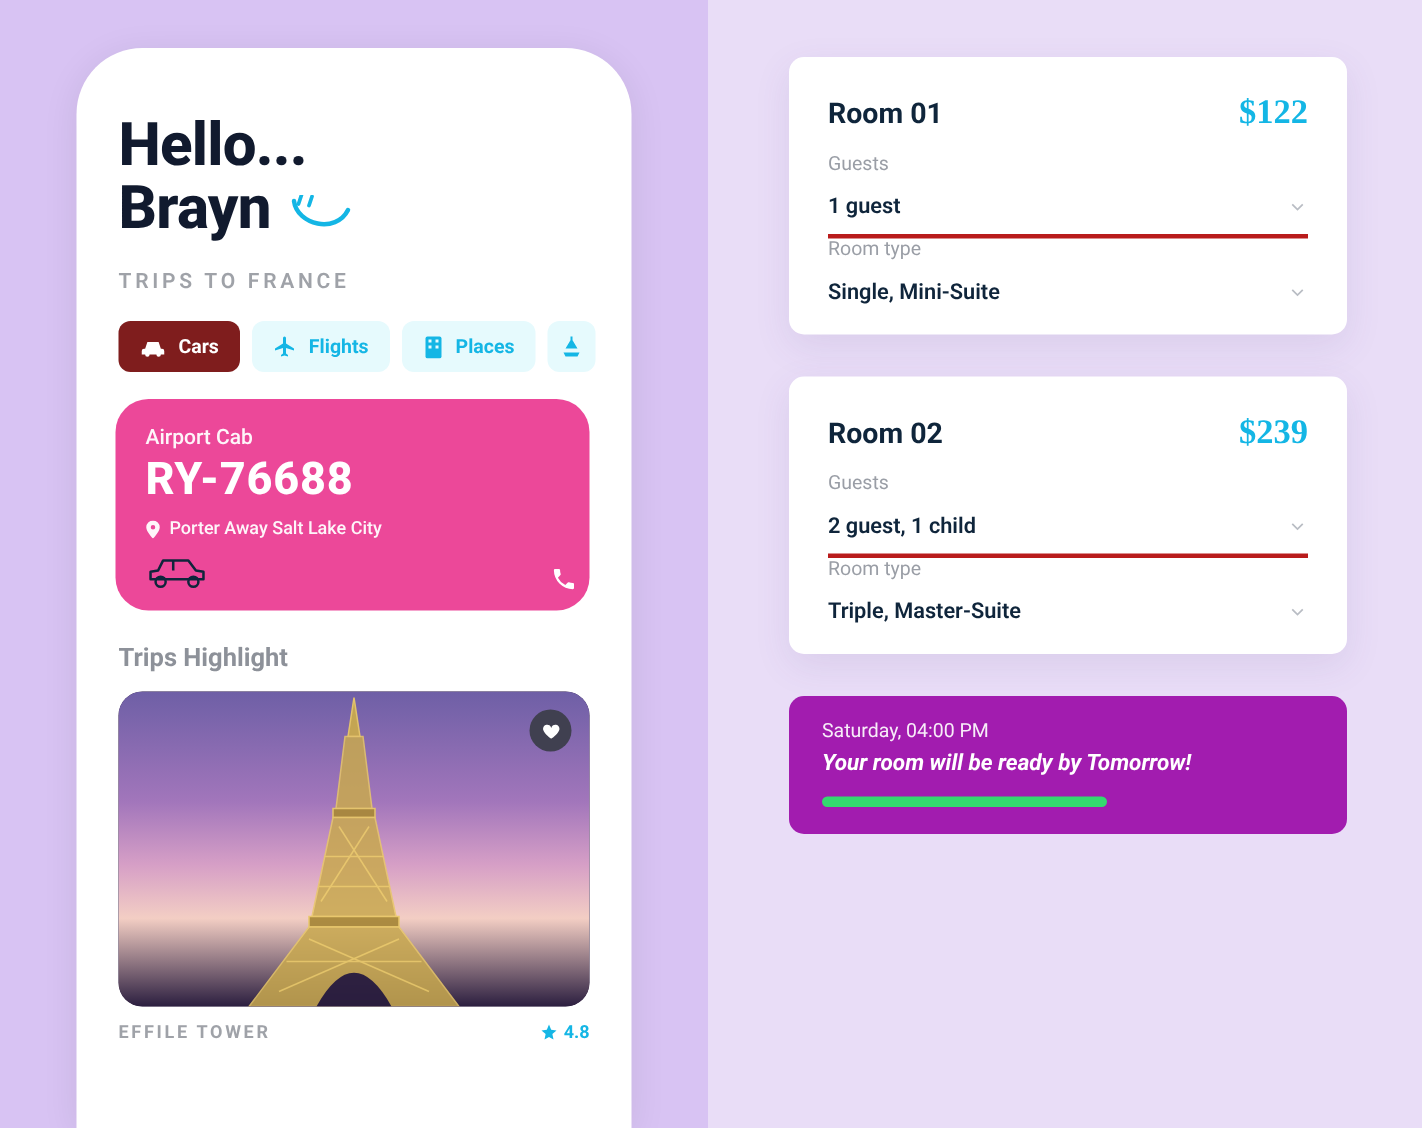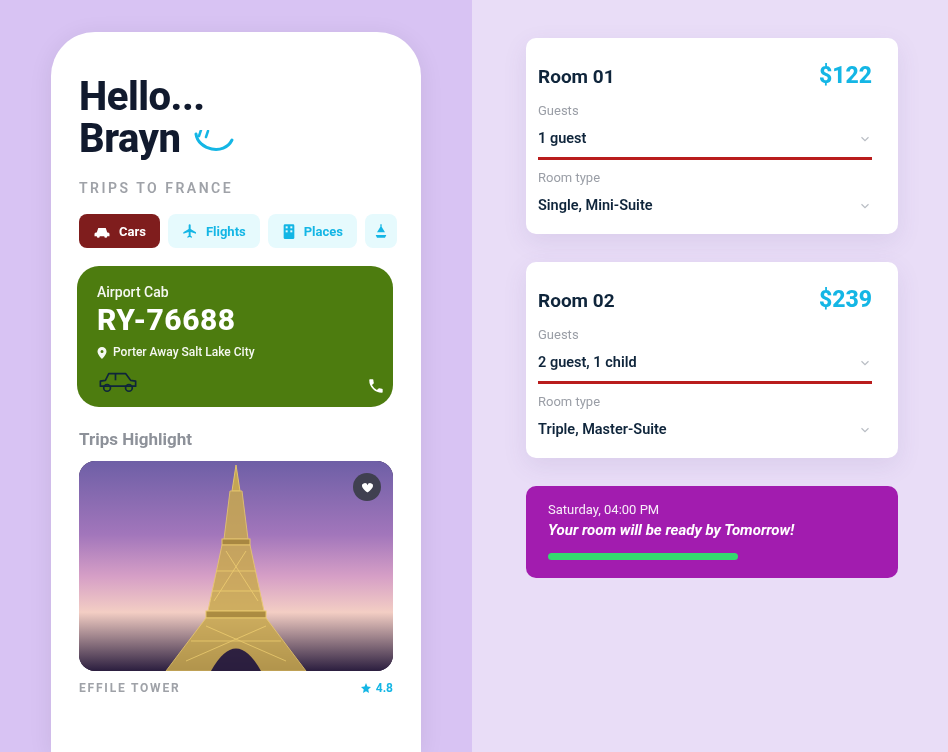--- a/index.html
+++ b/index.html
@@ -76,21 +76,21 @@
     background: #7f1d1d;
     color: #fff;
   }
   .tab.partial {
     width: 32px;
     padding: 9px 6px;
     justify-content: center;
   }
   .card {
     margin-top: 18px;
-    background: #4d7c0f;
+    background: #ec4899;
     border-radius: 22px;
     padding: 18px 8px 12px 20px;
     color: #fff;
     margin-left: -2px;
   }
   .card-subtitle { font-size: 14px; font-weight: 500; opacity: 0.95; }
   .card-code { font-size: 30px; font-weight: 800; margin-top: 2px; letter-spacing: 0.5px; }
   .card-loc { display: flex; align-items: flex-end; gap: 6px; font-size: 12px; margin-top: 8px; opacity: 0.95; font-weight: 500;}
   .card-bottom { display: flex; justify-content: space-between; align-items: flex-end; margin-top: 10px; }
   .car-icon { color: #0F253B; }
@@ -140,30 +140,30 @@
   .right-panel {
     flex: 1;
     padding: 38px 50px 0 54px;
     display: flex;
     flex-direction: column;
     gap: 28px;
   }
   .room-card {
     background: #fff;
     border-radius: 10px;
-    padding: 24px 26px 20px 12px;
+    padding: 24px 26px 20px 26px;
     box-shadow: 0 8px 24px rgba(90,70,140,0.10);
   }
   .room-head {
     display: flex; justify-content: space-between; align-items: baseline;
     margin-bottom: 14px;
   }
   .room-title { font-size: 19px; font-weight: 700; color: #0F253B; }
-  .room-price { font-size: 23px; font-weight: 800; color: #14B6E5; }
-  .field-label { font-size: 13px; color: #9A9EA6; margin-top: 10px; margin-bottom: 6px; }
+  .room-price { font-size: 23px; font-weight: 800; color: #14B6E5; font-family: Liberation Serif, serif; }
+  .field-label { font-size: 13px; color: #9A9EA6; margin-bottom: 6px; }
   .field {
     display: flex; justify-content: space-between; align-items: center;
     padding: 6px 0 10px 0;
     border-bottom: 3px solid #b91c1c;
     cursor:pointer;
   }
   .field:last-child { border-bottom: none; padding-bottom:0; }
   .field-value { font-size: 14.5px; font-weight: 600; color: #0F253B; }
   .chevron { color: #B9BDC4; }
 

